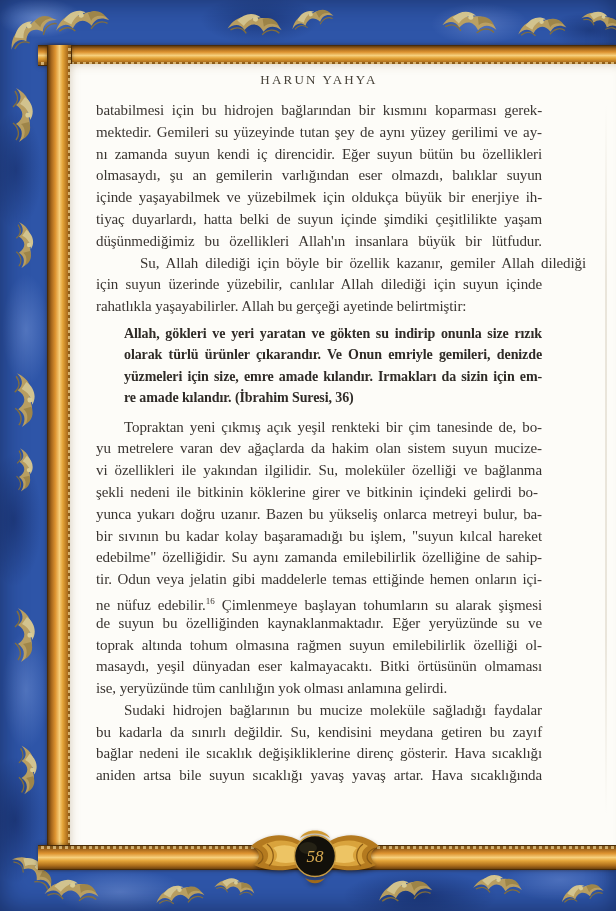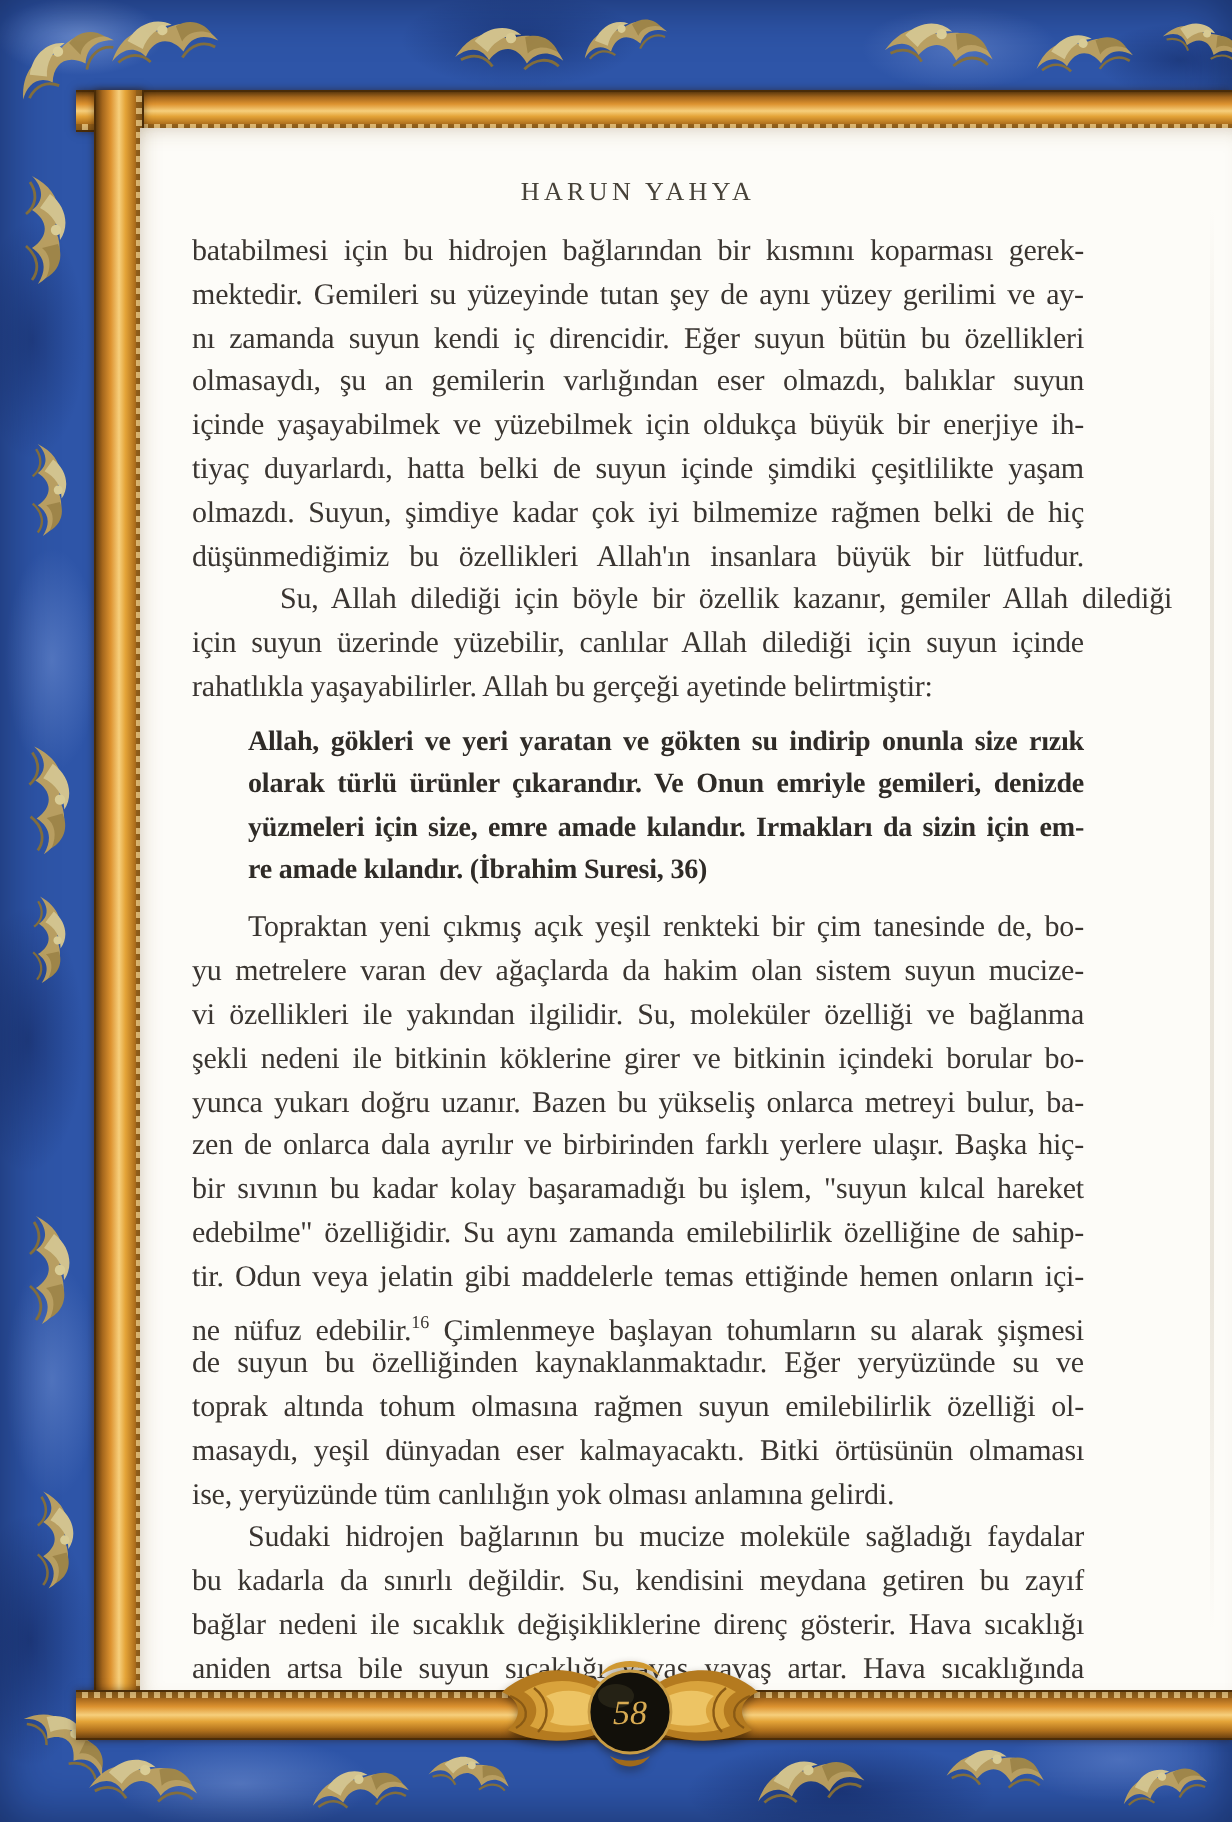--- a/index.html
+++ b/index.html
@@ -46,21 +46,21 @@
     background:repeating-linear-gradient(180deg,#8a5c1a 0 3px,#f2d694 3px 6px);opacity:.7;
   }
   
   .page{
     position:absolute;left:70px;top:64px;width:546px;height:781px;
     background:#fdfcf8;
     box-shadow:inset 0 8px 12px -10px rgba(120,90,40,.4), inset 8px 0 12px -10px rgba(120,90,40,.4);
   }
   .page-edge{position:absolute;right:9px;top:40px;bottom:30px;width:2px;
     background:linear-gradient(180deg, rgba(205,195,175,0), rgba(205,195,175,.4) 25%, rgba(205,195,175,.4) 75%, rgba(205,195,175,0));}
-  .text-col{position:absolute;left:26px;top:22px;width:446px;color:#3a3531;}
+  .text-col{position:absolute;left:26px;top:6px;width:446px;color:#3a3531;}
   .running-head{
     text-align:center;font-size:13px;letter-spacing:2.2px;color:#474239;
     padding-top:2px;height:16px;line-height:16px;margin-bottom:12px;
   }
   .block{margin:0;}
   .line{
     white-space:nowrap;height:21.8px;line-height:21.8px;font-size:15px;
     letter-spacing:-0.1px;overflow:visible;
   }
   .paragraph.indent .line.first{text-indent:28px;}
@@ -167,39 +167,37 @@
     <div class="text-col">
       <div class="running-head">HARUN YAHYA</div>
       <div>
           <div class="block paragraph">
             <div class="line first" style="word-spacing: 4.13px;"><span>batabilmesi için bu hidrojen bağlarından bir kısmını koparması gerek-</span></div>
             <div class="line" style="word-spacing: 1.88px;"><span>mektedir. Gemileri su yüzeyinde tutan şey de aynı yüzey gerilimi ve ay-</span></div>
             <div class="line" style="word-spacing: 3.51px;"><span>nı zamanda suyun kendi iç direncidir. Eğer suyun bütün bu özellikleri</span></div>
             <div class="line" style="word-spacing: 5.77px;"><span>olmasaydı, şu an gemilerin varlığından eser olmazdı, balıklar suyun</span></div>
             <div class="line" style="word-spacing: 2.98px;"><span>içinde yaşayabilmek ve yüzebilmek için oldukça büyük bir enerjiye ih-</span></div>
             <div class="line" style="word-spacing: 3.7px;"><span>tiyaç duyarlardı, hatta belki de suyun içinde şimdiki çeşitlilikte yaşam</span></div>
-            <div class="line" style="word-spacing: 3.2px;"><span>olmazdı. Suyun, şimdiye kadar çok iyi bilmemize rağmen belki de hiç</span></div>
             <div class="line" style="word-spacing: 6.33px;"><span>düşünmediğimiz bu özellikleri Allah'ın insanlara büyük bir lütfudur.</span></div>
             <div class="line" style="word-spacing: 3.32px; margin-left: 44px;"><span>Su, Allah dilediği için böyle bir özellik kazanır, gemiler Allah dilediği</span></div>
             <div class="line" style="word-spacing: 3.86px;"><span>için suyun üzerinde yüzebilir, canlılar Allah dilediği için suyun içinde</span></div>
             <div class="line last"><span>rahatlıkla yaşayabilirler. Allah bu gerçeği ayetinde belirtmiştir:</span></div>
           </div>
           <div class="block quote">
             <div class="line first" style="word-spacing: 2.35px;"><span>Allah, gökleri ve yeri yaratan ve gökten su indirip onunla size rızık</span></div>
             <div class="line" style="word-spacing: 2.91px;"><span>olarak türlü ürünler çıkarandır. Ve Onun emriyle gemileri, denizde</span></div>
             <div class="line" style="word-spacing: 1.82px;"><span>yüzmeleri için size, emre amade kılandır. Irmakları da sizin için em-</span></div>
             <div class="line last"><span>re amade kılandır. (İbrahim Suresi, 36)</span></div>
           </div>
           <div class="block paragraph indent">
             <div class="line first" style="word-spacing: 2.46px;"><span>Topraktan yeni çıkmış açık yeşil renkteki bir çim tanesinde de, bo-</span></div>
             <div class="line" style="word-spacing: 3.12px;"><span>yu metrelere varan dev ağaçlarda da hakim olan sistem suyun mucize-</span></div>
             <div class="line" style="word-spacing: 3.48px;"><span>vi özellikleri ile yakından ilgilidir. Su, moleküler özelliği ve bağlanma</span></div>
-            <div class="line" style="word-spacing: 2.85px;"><span>şekli nedeni ile bitkinin köklerine girer ve bitkinin içindeki borular bo-</span></div>
+            <div class="line" style="word-spacing: 2.85px;"><span>şekli nedeni ile bitkinin köklerine girer ve bitkinin içindeki gelirdi bo-</span></div>
             <div class="line" style="word-spacing: 2.05px;"><span>yunca yukarı doğru uzanır. Bazen bu yükseliş onlarca metreyi bulur, ba-</span></div>
-            <div class="line" style="word-spacing: 1.86px;"><span>zen de onlarca dala ayrılır ve birbirinden farklı yerlere ulaşır. Başka hiç-</span></div>
             <div class="line" style="word-spacing: 2.58px; text-align: center;"><span>bir sıvının bu kadar kolay başaramadığı bu işlem, "suyun kılcal hareket</span></div>
             <div class="line" style="word-spacing: 2.32px;"><span>edebilme" özelliğidir. Su aynı zamanda emilebilirlik özelliğine de sahip-</span></div>
             <div class="line" style="word-spacing: 2.05px;"><span>tir. Odun veya jelatin gibi maddelerle temas ettiğinde hemen onların içi-</span></div>
             <div class="line" style="word-spacing: 3.44px;"><span>ne nüfuz edebilir.<sup>16</sup> Çimlenmeye başlayan tohumların su alarak şişmesi</span></div>
             <div class="line" style="word-spacing: 4.96px;"><span>de suyun bu özelliğinden kaynaklanmaktadır. Eğer yeryüzünde su ve</span></div>
             <div class="line" style="word-spacing: 4.33px;"><span>toprak altında tohum olmasına rağmen suyun emilebilirlik özelliği ol-</span></div>
             <div class="line" style="word-spacing: 4.27px;"><span>masaydı, yeşil dünyadan eser kalmayacaktı. Bitki örtüsünün olmaması</span></div>
             <div class="line last"><span>ise, yeryüzünde tüm canlılığın yok olması anlamına gelirdi.</span></div>
           </div>
           <div class="block paragraph indent">

